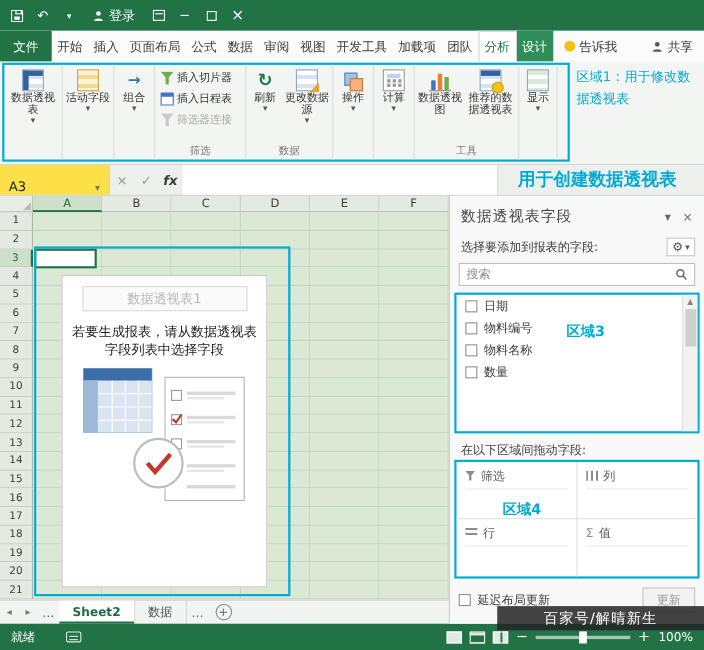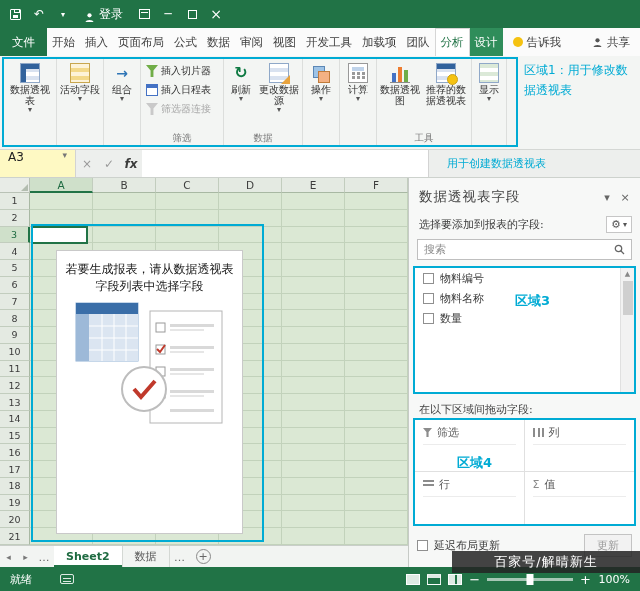--- a/index.html
+++ b/index.html
@@ -9,21 +9,21 @@
 .app{position:relative;width:640px;height:591px;background:#fff;overflow:hidden;font-size:12px;color:#222}
 
 
 .titlebar{position:absolute;top:0;left:0;right:0;height:28px;background:var(--green);color:#fff;display:flex;align-items:center;padding:0 4px;gap:2px;font-size:12px}
 .t-ic{width:22px;height:22px;display:flex;align-items:center;justify-content:center;flex:none}
 .save-ic{width:11px;height:11px;border:1px solid #fff;border-radius:1px;position:relative}
 .save-ic::before{content:"";position:absolute;top:-1px;left:3px;width:4px;height:3px;border:1px solid #fff;border-top:none}
 .save-ic::after{content:"";position:absolute;bottom:1px;left:2px;width:5px;height:3px;background:#fff}
 .caret-s{font-size:8px}
 .t-title{flex:1;text-align:center;white-space:nowrap;overflow:hidden;letter-spacing:.5px}
-.t-signin{display:flex;align-items:flex-end;gap:4px;padding:0 8px;flex:none}
+.t-signin{display:flex;align-items:center;gap:4px;padding:0 8px;flex:none}
 .rdo-ic{width:11px;height:10px;border:1px solid #fff;position:relative}
 .rdo-ic::before{content:"";position:absolute;left:1px;top:2px;right:1px;height:1px;background:#fff}
 .maxrect{width:9px;height:9px;border:1px solid #fff;display:block}
 .t-close{font-size:14px}
 
 
 .tabrow{position:absolute;top:28px;left:0;right:0;height:28px;background:#fbfbfb;display:flex;align-items:stretch;font-size:11.5px;color:#3c3c3c}
 .tabs-holder{display:flex;align-items:stretch}
 .tab{padding:4px 5px;display:flex;align-items:center;white-space:nowrap}
 .filetab{background:var(--green);color:#fff;padding:0 12px;display:flex;align-items:center}
@@ -68,26 +68,26 @@
 .sic{width:12px;height:12px;flex:none}
 .sic-slicer{background:#70ad47;clip-path:polygon(0 0,100% 0,62% 45%,62% 100%,38% 100%,38% 45%)}
 .sic-timeline{background:#fff;border:1px solid #4472c4;border-top:4px solid #4472c4}
 .sic-filterconn{background:#c9c9c9;clip-path:polygon(0 0,100% 0,62% 45%,62% 100%,38% 100%,38% 45%)}
 
 .anno{color:var(--teal)}
 .anno1{position:absolute;left:524px;top:5px;width:112px;font-size:12px;line-height:1.65;font-weight:400}
 
 
 .formulabar{position:absolute;top:150px;left:0;right:0;height:28px;background:#edefed;border-bottom:1px solid #cdd2cd;display:flex;align-items:stretch}
-.namebox{width:76px;background:#fef9c3;border-right:1px solid #d3d3d3;display:flex;align-items:flex-start;padding:0 8px}
+.namebox{width:100px;background:#fde047;border-right:1px solid #d3d3d3;display:flex;align-items:flex-end;padding:0 8px}
 .namebox .nb-caret{margin-left:auto;color:#777;font-size:9px}
 .fxbtn{width:22px;display:flex;align-items:center;justify-content:center;color:#9a9a9a;font-size:12px;flex:none}
 .fxbtn.fx{color:#3c3c3c;font-style:italic;font-weight:bold}
 .fxinput{width:287px;background:#fff;border-right:1px solid #d3d3d3}
-.anno2{flex:1;display:flex;align-items:center;padding-left:18px;font-size:11px;font-weight:400}
+.anno2{flex:1;display:flex;align-items:center;padding-left:18px;font-size:16px;font-weight:700}
 
 
 .sheet{position:absolute;top:178px;left:0;width:408px;height:367px;overflow:hidden}
 .grid{display:grid;width:100%;height:100%}
 .corner{background:#e8ece7;border-right:1px solid #b9c2b6;border-bottom:1px solid #b9c2b6;position:relative}
 .corner::after{content:"";position:absolute;right:1px;bottom:1px;border-left:7px solid transparent;border-bottom:7px solid #b3bdb0}
 .colhead{background:#e4eae2;border-right:1px solid #c2cdbe;border-bottom:1px solid #a8b8a3;font-size:10.5px;color:#3c3c3c;display:flex;align-items:center;justify-content:center}
 .colhead.sel{background:#cfe0ca;color:#1e6b41;border-bottom:2px solid var(--green)}
 .rowhead{background:#e4eae2;border-right:1px solid #a8b8a3;border-bottom:1px solid #c2cdbe;font-size:9.5px;color:#3c3c3c;display:flex;align-items:center;justify-content:center}
 .rowhead.sel{background:#cfe0ca;color:#1e6b41;border-right:2px solid var(--green)}
@@ -497,20 +497,21 @@
         <div class="cell"></div>
         <div class="cell"></div>
         <div class="cell"></div>
         <div class="cell"></div>
         <div class="cell"></div>
         <div class="cell"></div>
       </div>
     <div class="pivot-frame"></div>
     <div class="active-cell"></div>
     <div class="placeholder">
+      <div class="ph-title">数据透视表1</div>
       <div class="ph-body">若要生成报表，请从数据透视表字段列表中选择字段</div>
       <svg class="ph-art" width="160" height="148" viewBox="0 0 160 148">
         <rect x="6" y="2" width="62" height="58" fill="#fff" stroke="#8eb0d3"></rect>
         <rect x="19" y="13" width="49" height="47" fill="#dbe5f1"></rect>
         <rect x="6" y="2" width="62" height="11" fill="#3a6ea8"></rect>
         <rect x="6" y="13" width="13" height="47" fill="#9db9d8"></rect>
         <path d="M19 25h49M19 37h49M19 49h49M32 13v47M44 13v47M56 13v47" stroke="#fff" stroke-width="1" fill="none"></path>
         <rect x="80" y="10" width="72" height="112" fill="#fff" stroke="#b5b5b5"></rect>
         <rect x="86" y="22" width="9" height="9" fill="#fff" stroke="#9a9a9a"></rect>
         <rect x="100" y="23" width="44" height="3" fill="#d9d9d9"></rect>
@@ -549,20 +550,24 @@
       <input placeholder="搜索" style="">
       <svg width="11" height="11" viewBox="0 0 11 11">
           <circle cx="4.5" cy="4.5" r="3.2" fill="none" stroke="#666" stroke-width="1.3"></circle>
           <line x1="7" y1="7" x2="10" y2="10" stroke="#666" stroke-width="1.3"></line>
         </svg>
     </div>
     <div class="fieldsbox">
       <div id="fields-holder">
           <div class="fieldrow">
             <span class="cb"></span>
+            <span>日期</span>
+          </div>
+          <div class="fieldrow">
+            <span class="cb"></span>
             <span>物料编号</span>
           </div>
           <div class="fieldrow">
             <span class="cb"></span>
             <span>物料名称</span>
           </div>
           <div class="fieldrow">
             <span class="cb"></span>
             <span>数量</span>
           </div>

